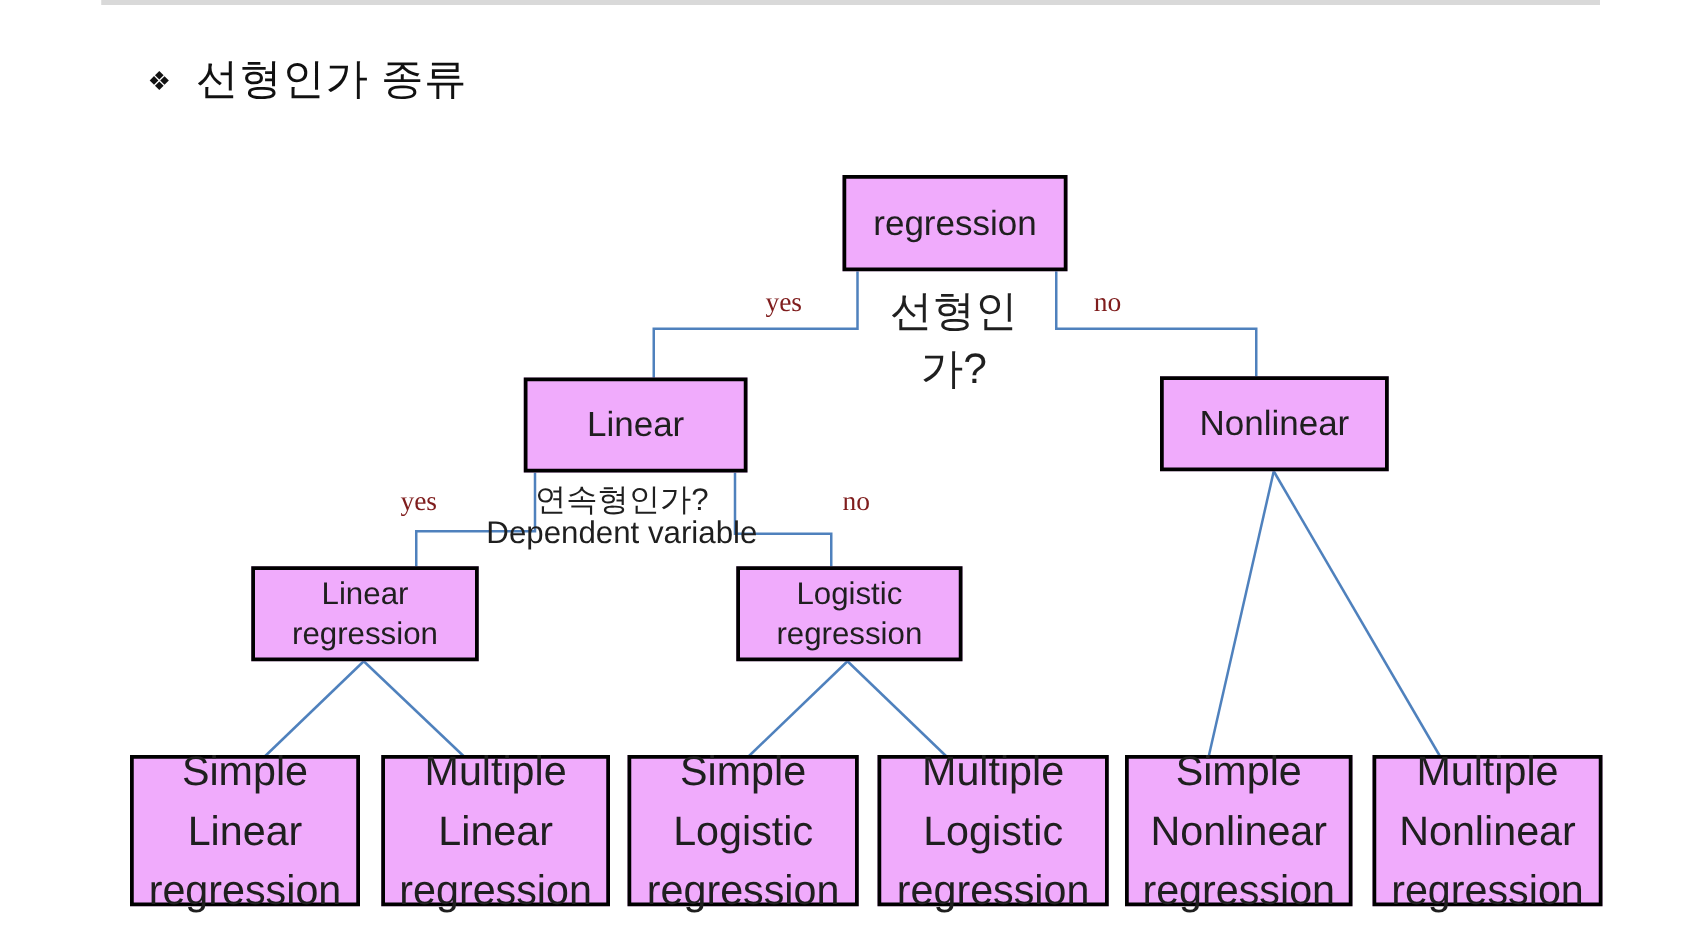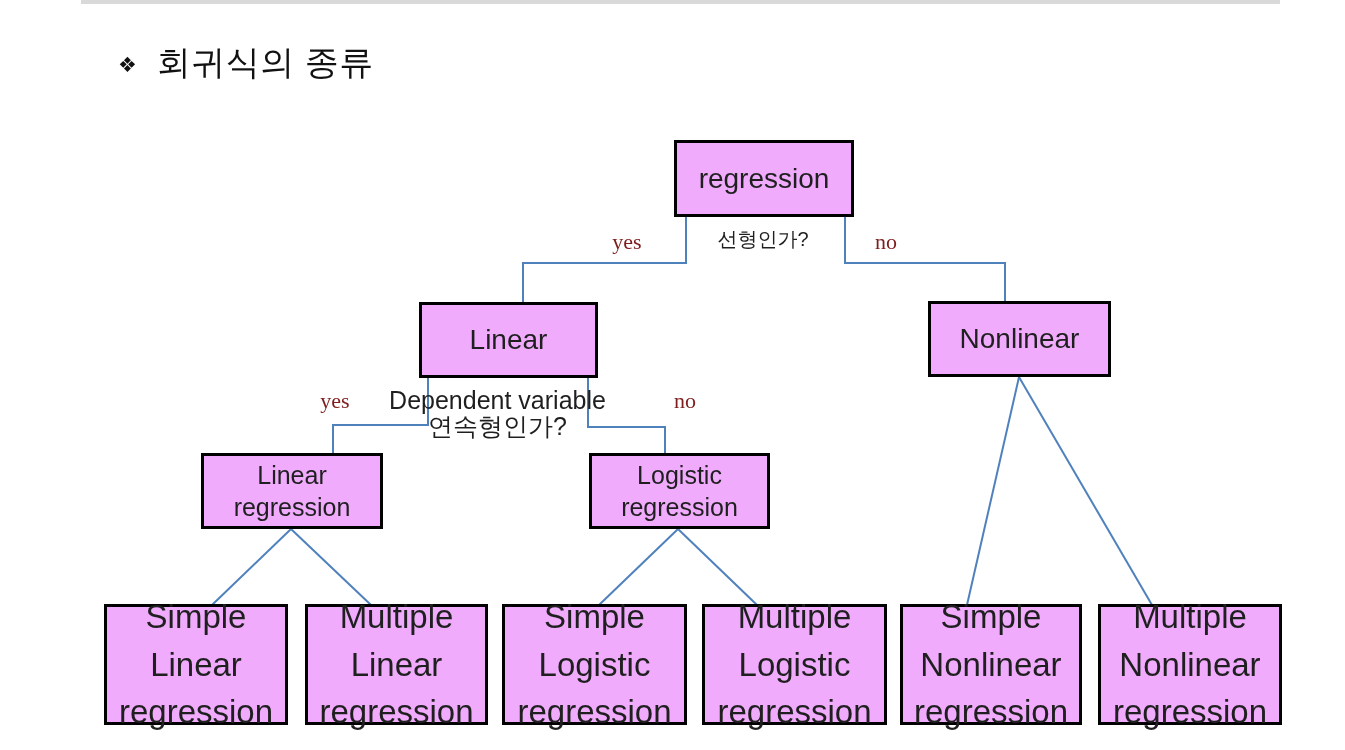--- a/index.html
+++ b/index.html
@@ -64,21 +64,21 @@
   .n-logreg     { left: 589px; top: 453px; width: 181px; height: 76px; }
   .n-simlin { left: 104px;  width: 184px; }
   .n-mullin { left: 305px;  width: 183px; }
   .n-simlog { left: 502px;  width: 185px; }
   .n-mullog { left: 702px;  width: 185px; }
   .n-simnon { left: 900px;  width: 182px; }
   .n-mulnon { left: 1098px; width: 184px; }
 
   .q-label {
     position: absolute; text-align: center;
-    font-size: 20px; color: var(--text);
+    font-size: 34px; color: var(--text);
   }
   .q1 { left: 698px; top: 226px; width: 130px; }
   .q2 { left: 377px; top: 387px; width: 241px; font-size: 25px; line-height: 26px; }
   .q2 .line { display: block; }
   .yn {
     position: absolute; text-align: center;
     font-family: "Liberation Serif", "DejaVu Serif", serif;
     font-size: 22px; color: #7f1d1d; width: 56px;
   }
   .yes1 { left: 599px; top: 229px; }
@@ -86,43 +86,43 @@
   .yes2 { left: 307px; top: 388px; }
   .no2  { left: 657px; top: 388px; }
 </style>
 </head>
 <body>
 
 <div class="top-bar"></div>
 
 <div class="slide-title">
   <span class="bullet">❖</span>
-  <span class="text">회귀식의 종류</span>
+  <span class="text">선형인가 종류</span>
 </div>
 
 <svg class="connectors" viewBox="0 0 1345 750">
   <polyline points="686,217 686,263 523,263 523,303"></polyline>
   <polyline points="845,217 845,263 1005,263 1005,302"></polyline>
   <polyline points="428,378 428,425 333,425 333,454"></polyline>
   <polyline points="588,378 588,427 665,427 665,454"></polyline>
   <polyline points="291,529 212,605"></polyline>
   <polyline points="291,529 371,605"></polyline>
   <polyline points="678,529 599,605"></polyline>
   <polyline points="678,529 757,605"></polyline>
   <polyline points="1019,377 967,605"></polyline>
   <polyline points="1019,377 1152,605"></polyline>
 </svg>
 
 <div class="q-label q1">선형인가?</div>
 <div class="yn yes1">yes</div>
 <div class="yn no1">no</div>
 
 <div class="q-label q2">
+  <span class="line">연속형인가?</span>
   <span class="line">Dependent variable</span>
-  <span class="line">연속형인가?</span>
 </div>
 <div class="yn yes2">yes</div>
 <div class="yn no2">no</div>
 
 <div class="node lvl1 n-regression">regression</div>
 <div class="node lvl1 n-linear">Linear</div>
 <div class="node lvl1 n-nonlinear">Nonlinear</div>
 <div class="node lvl2 n-linreg">Linear
 regression</div>
 <div class="node lvl2 n-logreg">Logistic

